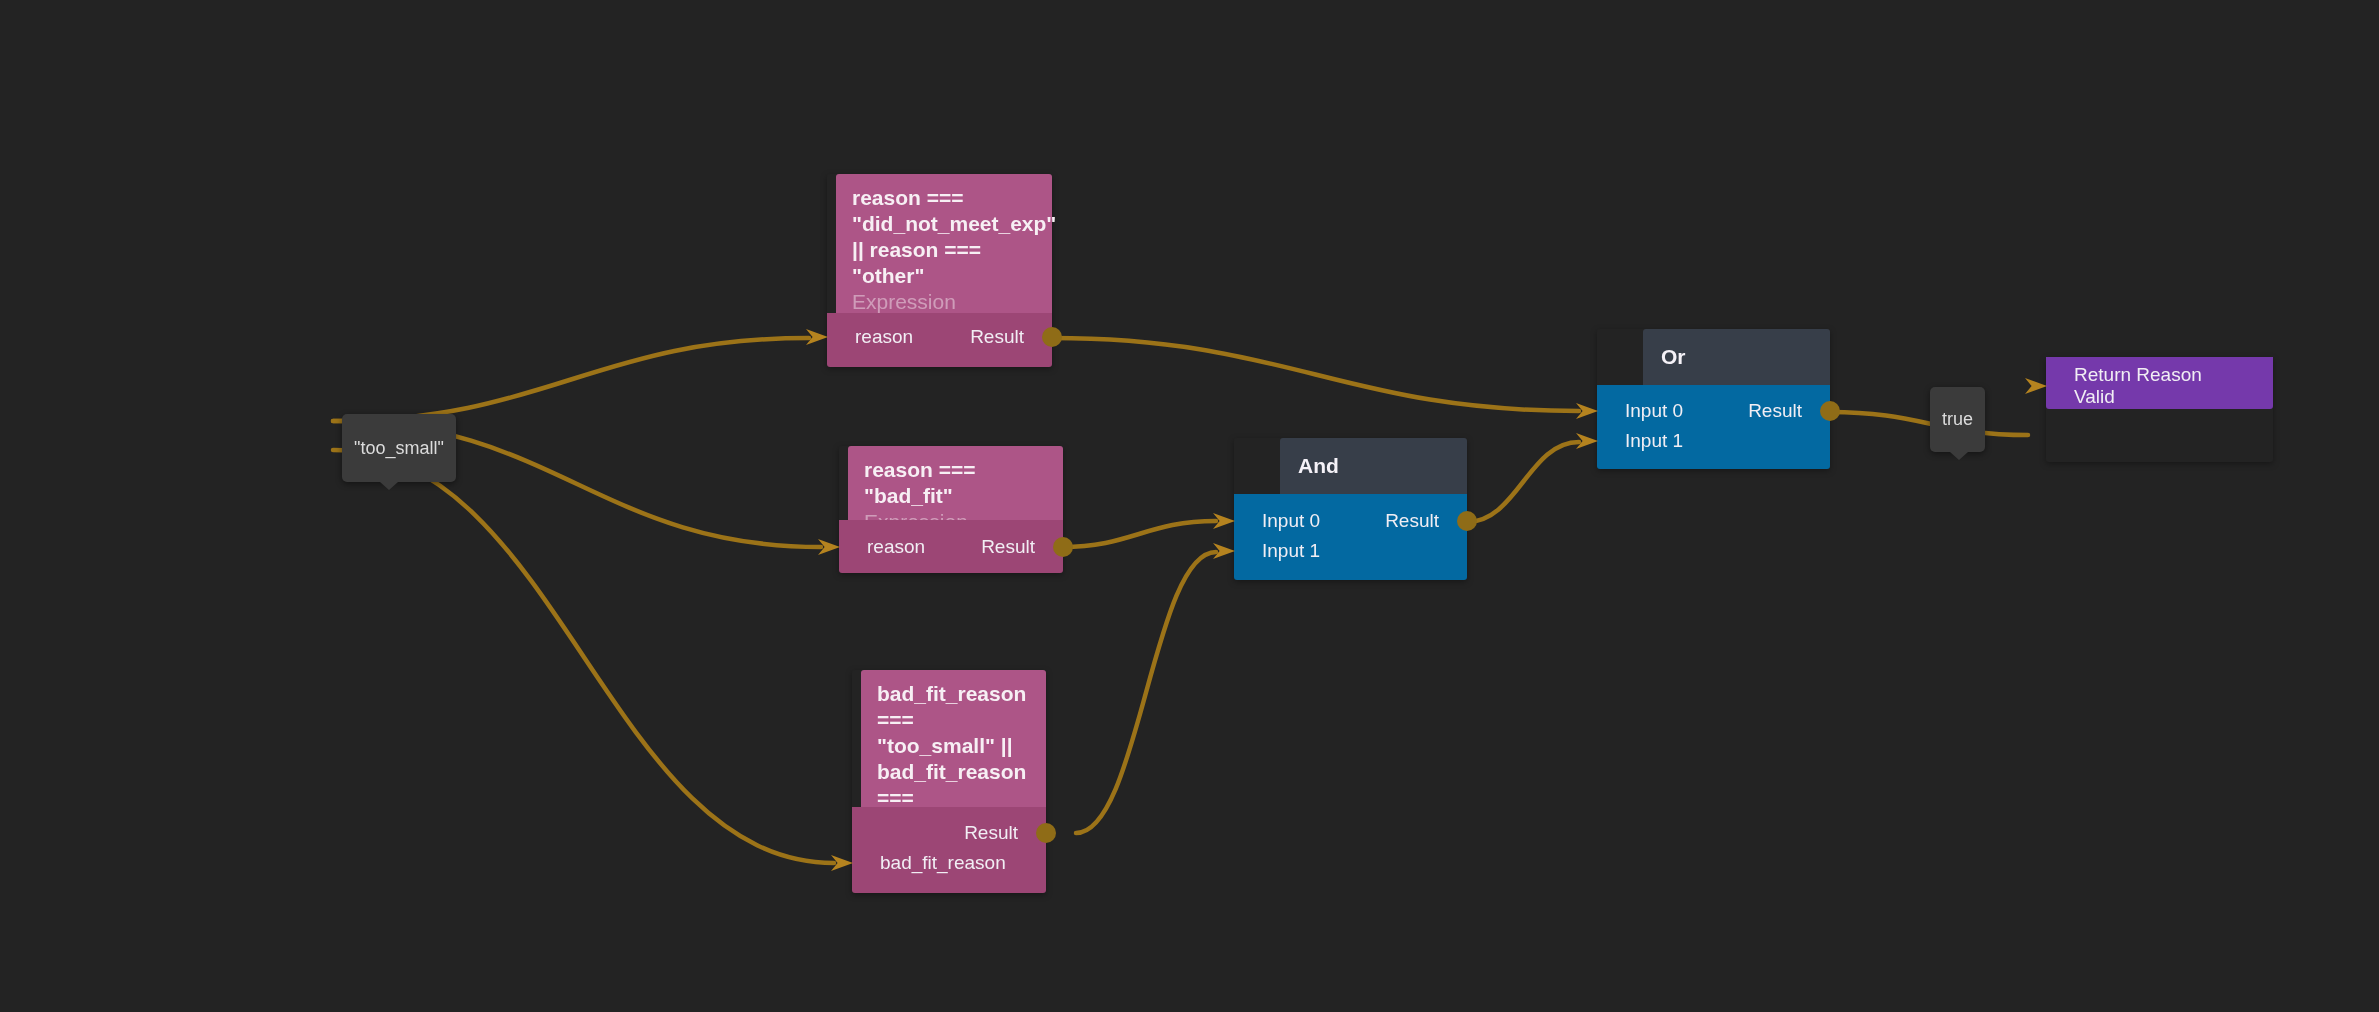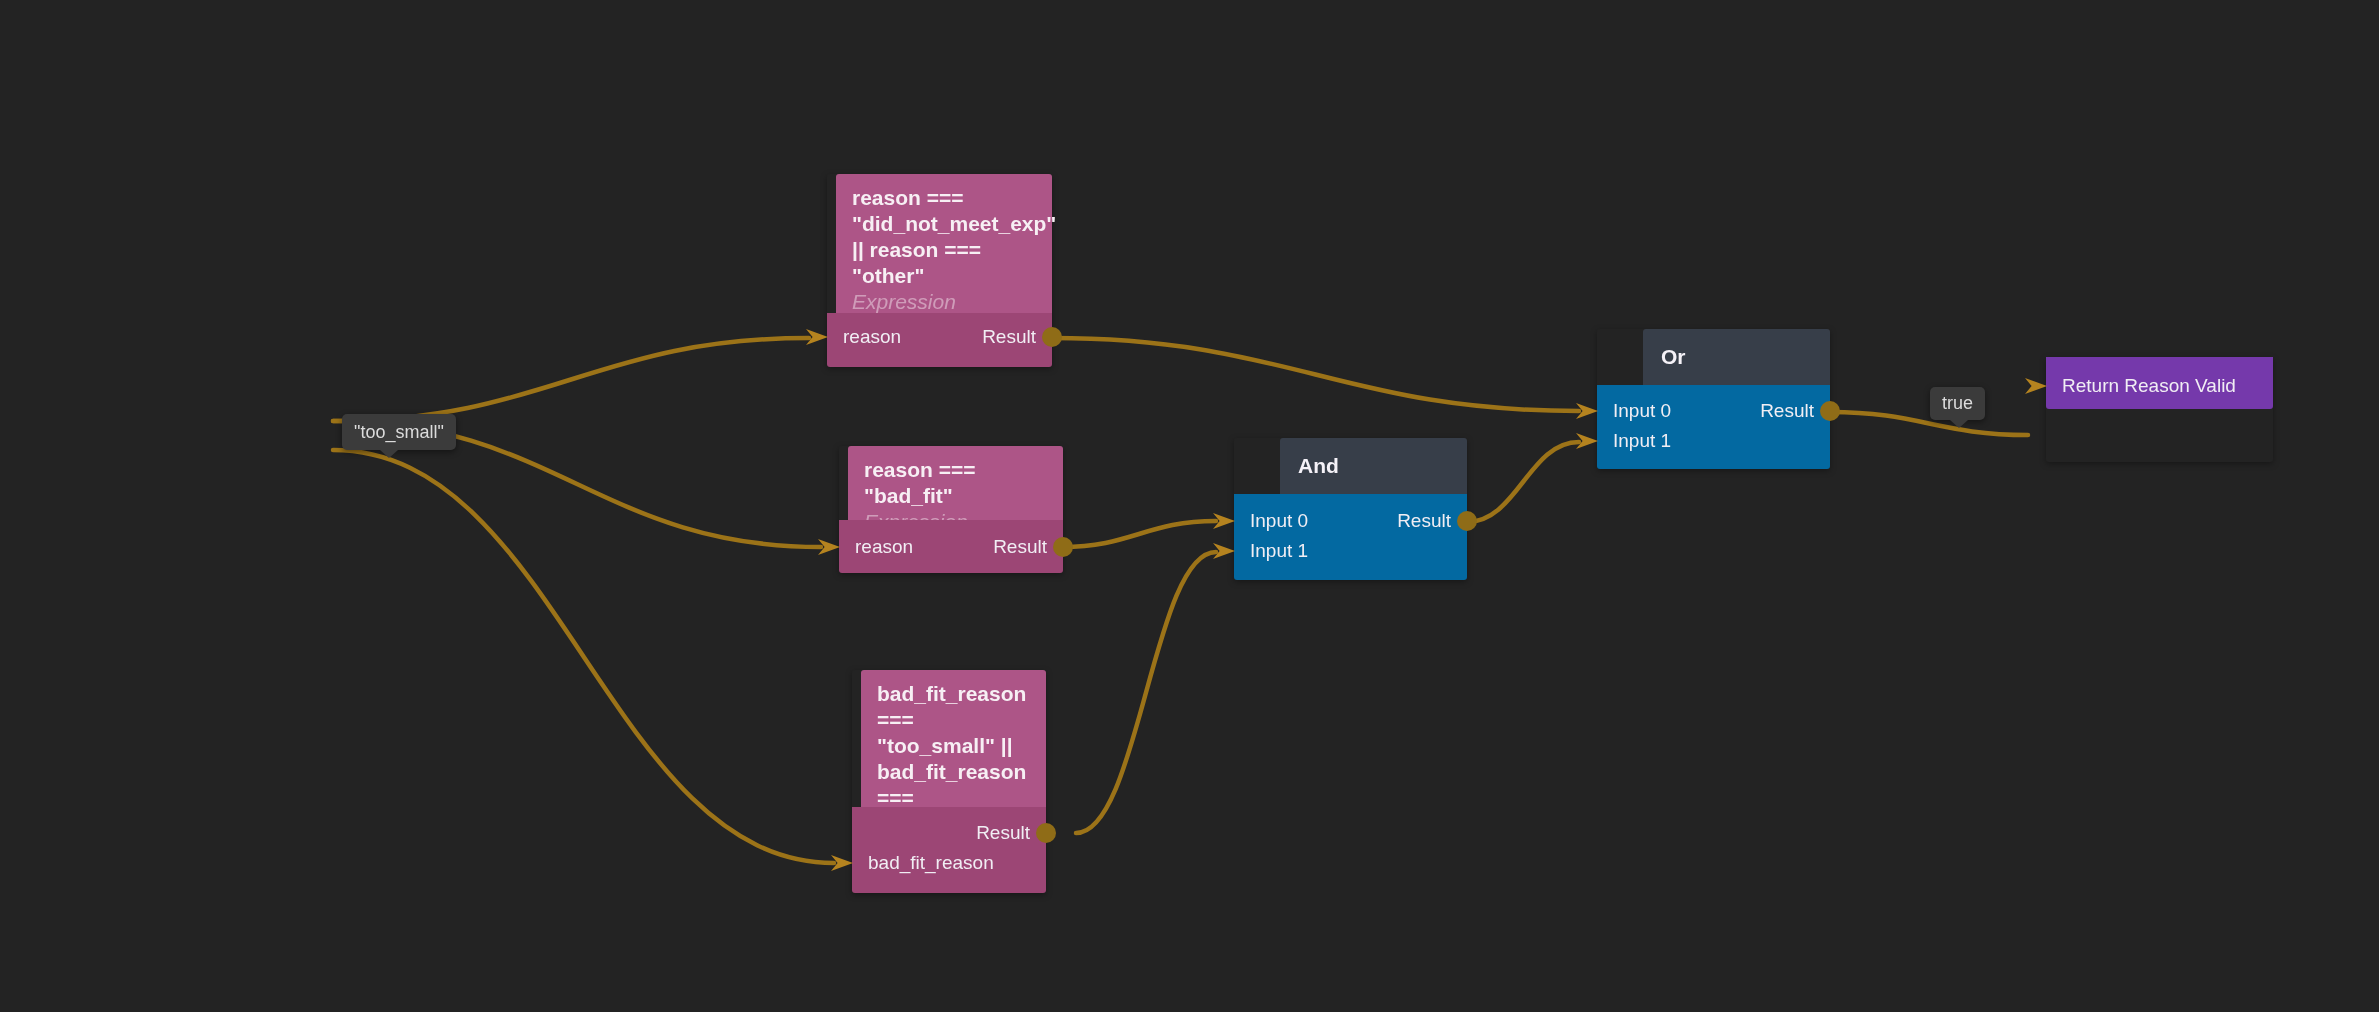--- a/index.html
+++ b/index.html
@@ -26,26 +26,25 @@
     font-size:21px;font-weight:600;color:#f5f2f8;
   }
   .xhead{padding:11px 16px 0;box-sizing:border-box;}
   .xtitle{
     display:block;font-size:21px;font-weight:600;line-height:26px;
     color:#f7eff4;white-space:pre-line;
   }
   .subtitle{
     display:block;font-size:21px;line-height:26px;font-weight:400;
     color:rgba(255,255,255,.42);
-    font-style:italic;
   }
   .body{position:relative;border-radius:0 0 3px 3px;box-sizing:border-box;}
   .row{
     position:relative;height:30px;display:flex;align-items:center;
-    padding:0 16px;
+    padding:0 28px;
   }
   .row.right{justify-content:flex-end;}
   .row.spread{justify-content:space-between;}
   .plabel{font-size:19px;color:#f1eef4;}
 
   .port-out{
     position:absolute;right:-10px;top:50%;margin-top:-10px;
     width:20px;height:20px;border-radius:50%;
     background:#8f6c17;
   }
@@ -60,21 +59,21 @@
   .ci-body{background:#5c3085;}
   .co-head{background:#662f94;}
   .co-body{background:#7539ab;}
   .ex-head{background:#ad5587;margin-left:9px;}
   .ex-body{background:#9c4675;}
   .lg-head{background:#373e49;margin-left:46px;}
   .lg-body{background:#0369a1;}
 
   .tooltip{
     position:absolute;z-index:3;background:#3b3b3b;color:#dcdcdc;
-    font-size:18px;border-radius:5px;padding:0 12px;
+    font-size:18px;border-radius:5px;padding:16px 12px;
     box-shadow:0 2px 6px rgba(0,0,0,.45);white-space:nowrap;
   }
   .tooltip .ptr{
     position:absolute;bottom:-8px;width:18px;height:8px;background:#3b3b3b;
     clip-path:polygon(0 0,100% 0,50% 100%);
   }
 </style>
 </head>
 <body>
 

